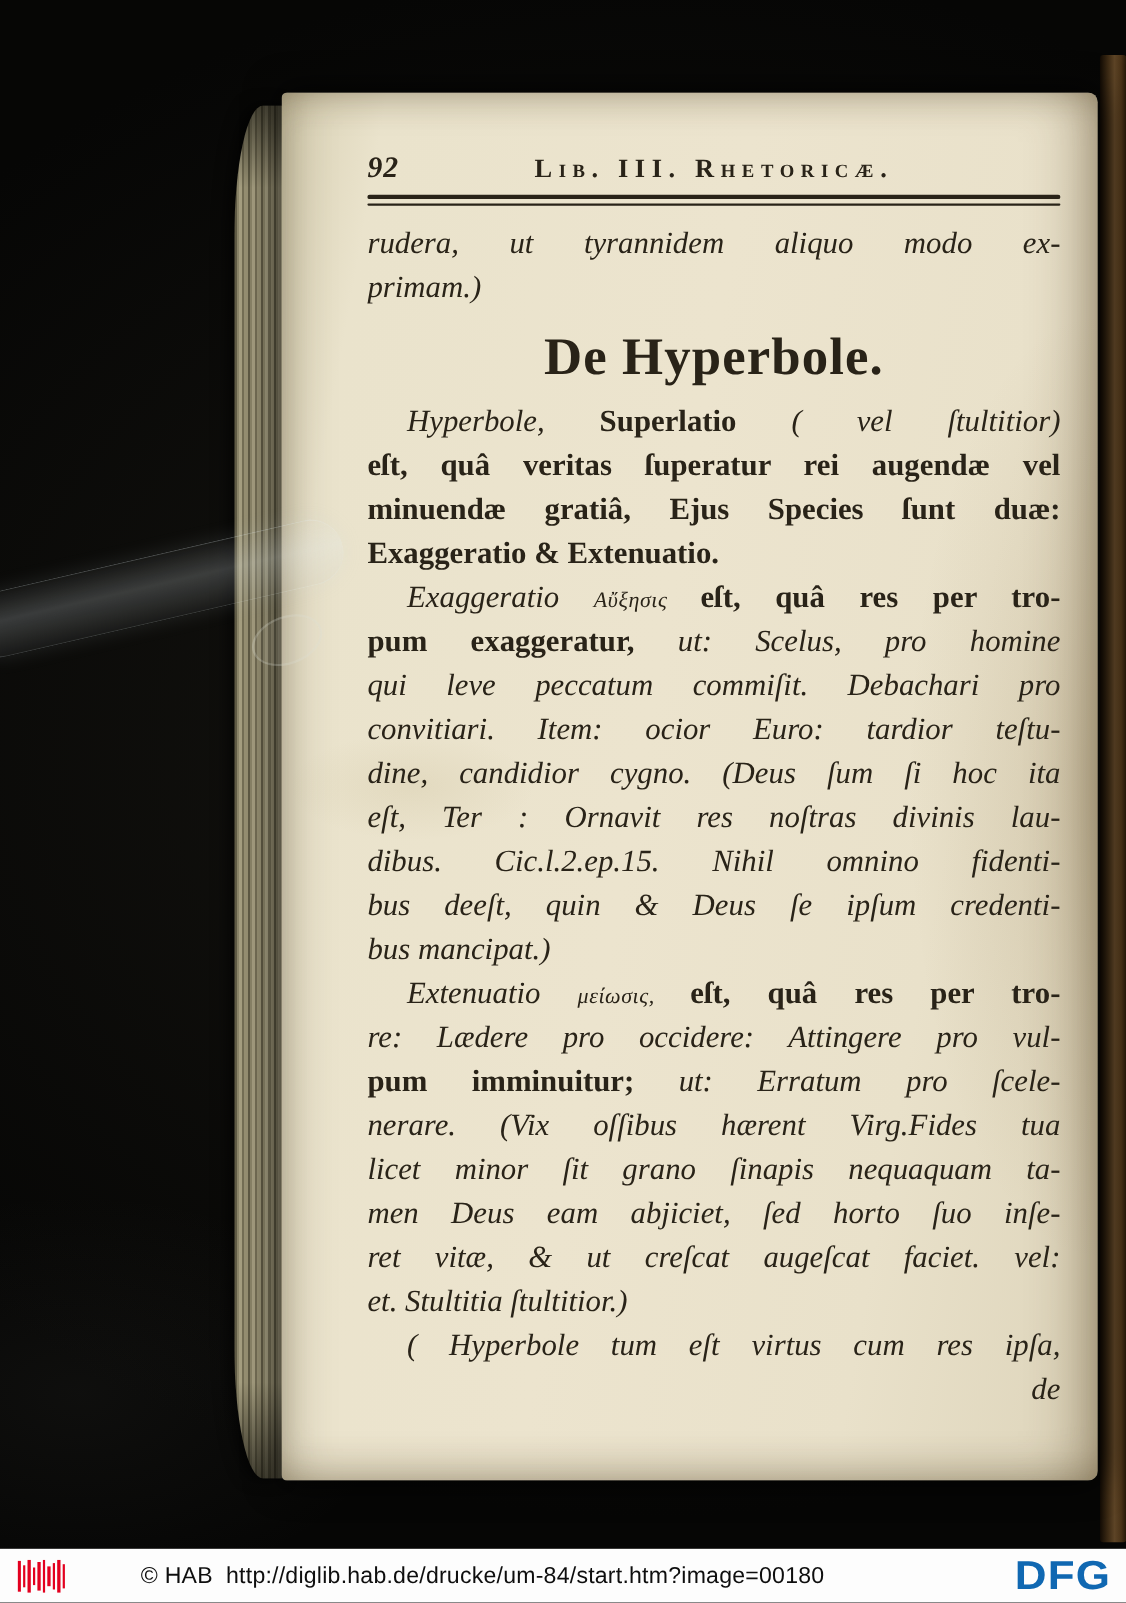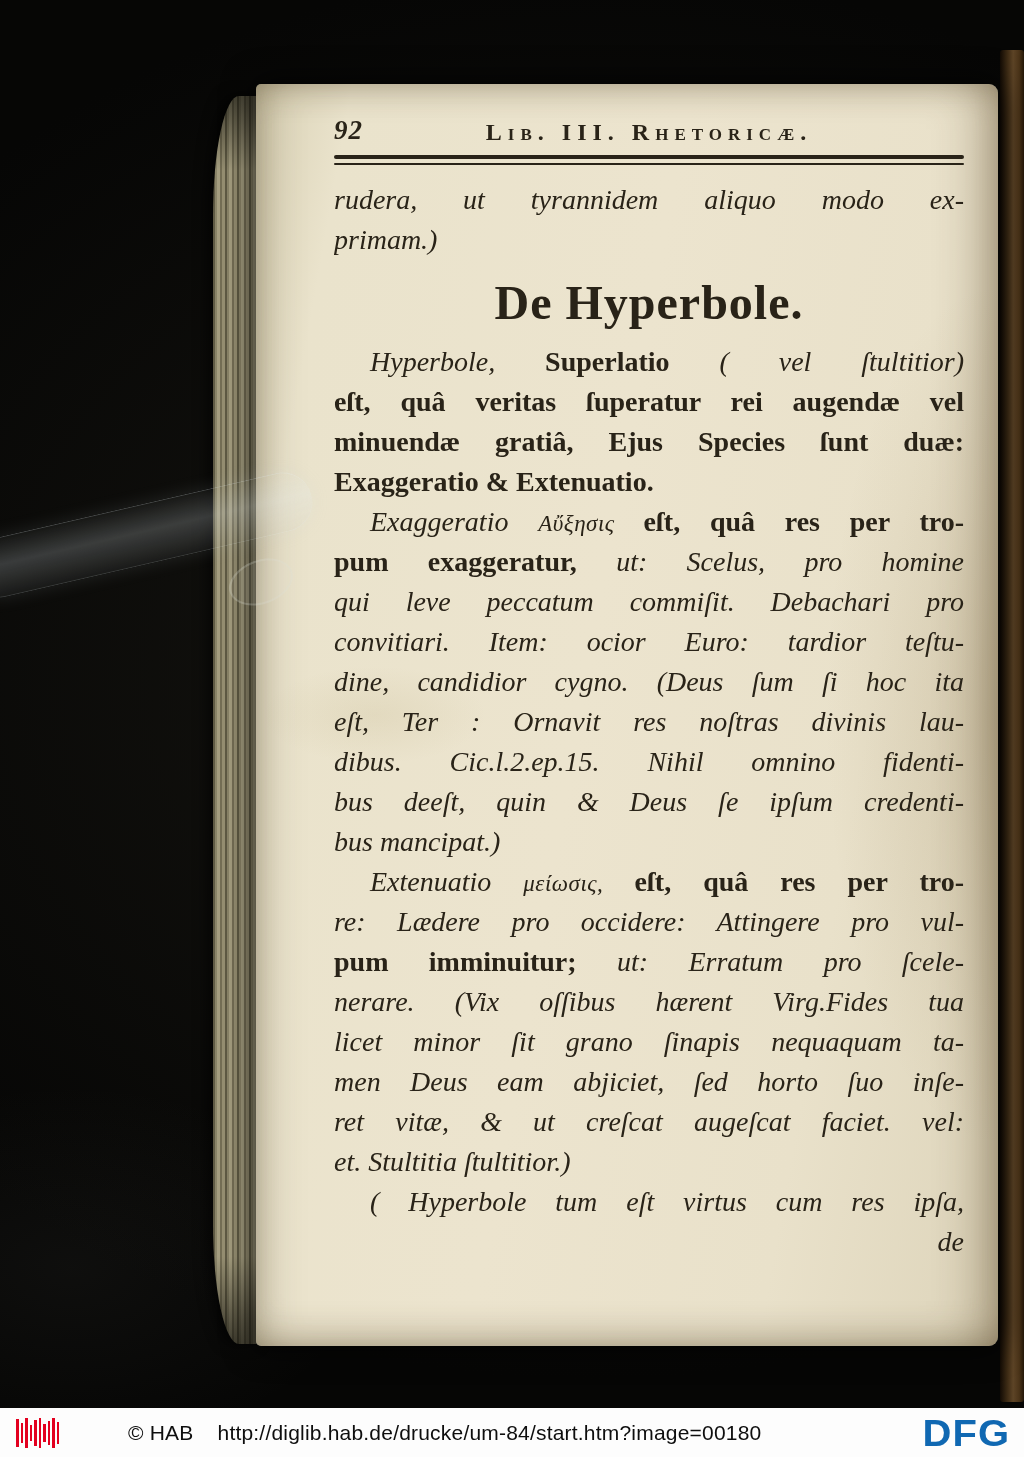--- a/index.html
+++ b/index.html
@@ -43,21 +43,21 @@
       radial-gradient(160px 70px at 16% 50%, rgba(150,130,70,.10), transparent 70%),
       radial-gradient(240px 600px at 100% 50%, rgba(120,95,50,.16), transparent 72%),
       linear-gradient(100deg,#d8d0b4 0%,#eae3cc 10%,var(--page) 45%,#e9e1ca 75%,#ddd4ba 100%);
     box-shadow:
       inset -28px 0 52px -18px rgba(70,50,20,.45),
       inset 26px 0 42px -20px rgba(95,85,55,.38),
       inset 0 -22px 42px -20px rgba(95,85,55,.32),
       inset 0 18px 32px -18px rgba(95,85,55,.25),
       0 0 32px rgba(0,0,0,.9);
   }
-  .page-inner{ position:absolute; left:78px; top:16px; width:630px; color:var(--ink); }
+  .page-inner{ position:absolute; left:78px; top:38px; width:630px; color:var(--ink); }
   .header-row{ display:flex; align-items:flex-end; height:46px; }
   .page-num{ width:92px; font-size:27px; font-style:italic; font-weight:bold; letter-spacing:1px; }
   .running-title{
     flex:1; text-align:center; font-variant:small-caps; font-weight:bold;
     font-size:24px; letter-spacing:6px; white-space:nowrap;
   }
   .header-spacer{ width:92px; }
   .rules{ margin-top:9px; }
   .rule-a{ height:4px; background:var(--ink); border-radius:2px; }
   .rule-b{ height:2px; background:var(--ink); margin-top:4px; border-radius:2px; }
@@ -66,21 +66,21 @@
   .line.j{ text-align:justify; text-align-last:justify; white-space:normal; }
   .line.l{ text-align:left; }
   .line.indent{ text-indent:36px; }
   .line.heading{
     height:82px; line-height:86px; text-align:right; text-align-last:center;
     font-size:48px; font-weight:bold; letter-spacing:1px; text-indent:0;
   }
   .line.catch{ text-align:right; text-align-last:right; }
   .seg-i{ font-style:italic; }
   .seg-r{ font-weight:bold; }
-  .seg-g{ font-style:italic; font-size:23px; letter-spacing:.5px; }
+  .seg-g{ font-style:italic; font-size:20px; letter-spacing:.5px; }
   
   .holder{
     position:absolute; left:-34px; top:505px; width:350px; height:60px; z-index:2;
     transform:rotate(-13deg); border-radius:30px;
     background:linear-gradient(180deg, rgba(205,215,220,.06), rgba(225,235,240,.22) 45%, rgba(185,195,200,.08));
     border-top:1px solid rgba(230,240,245,.22);
     border-bottom:1px solid rgba(230,240,245,.16);
     box-shadow:0 0 18px rgba(200,210,220,.12);
   }
   .holder-ring{
@@ -91,21 +91,21 @@
   }
   
   .footer{
     position:absolute; left:0; bottom:0; width:1024px; height:49px;
     background:#fdfdfd; display:flex; align-items:center;
     font-family:"Liberation Sans",sans-serif;
   }
   .hab-logo{ margin-left:16px; flex:0 0 auto; }
   .hab-logo .bar{ fill:var(--hab-red); }
   .attr{ margin-left:66px; font-size:21px; color:#0e0e0e; letter-spacing:.2px; white-space:nowrap; }
-  .attr .url{ margin-left:24px; }
+  .attr .url{ margin-left:12px; }
   .dfg{
     margin-left:auto; margin-right:14px;
     font-size:40px; font-weight:bold; color:var(--dfg-blue);
     letter-spacing:1px; transform:scaleY(.92); line-height:1;
   }
 </style>
 </head>
 <body>
 
 <div class="photo">

